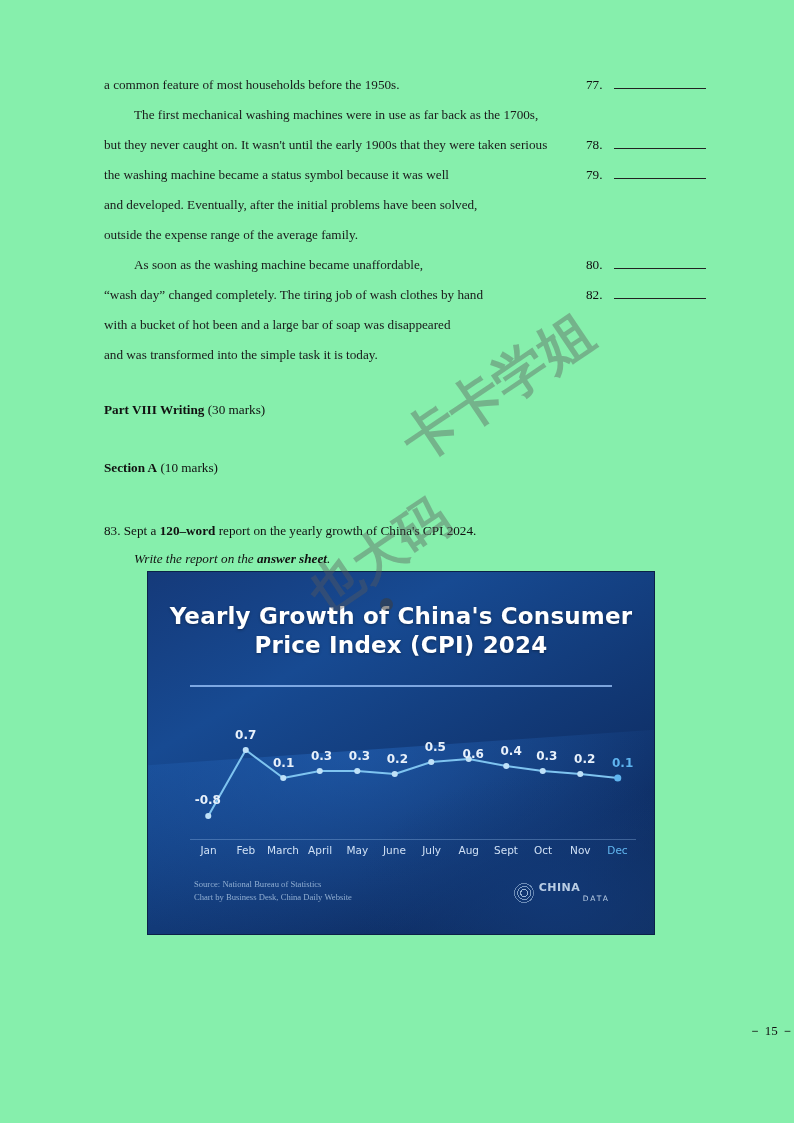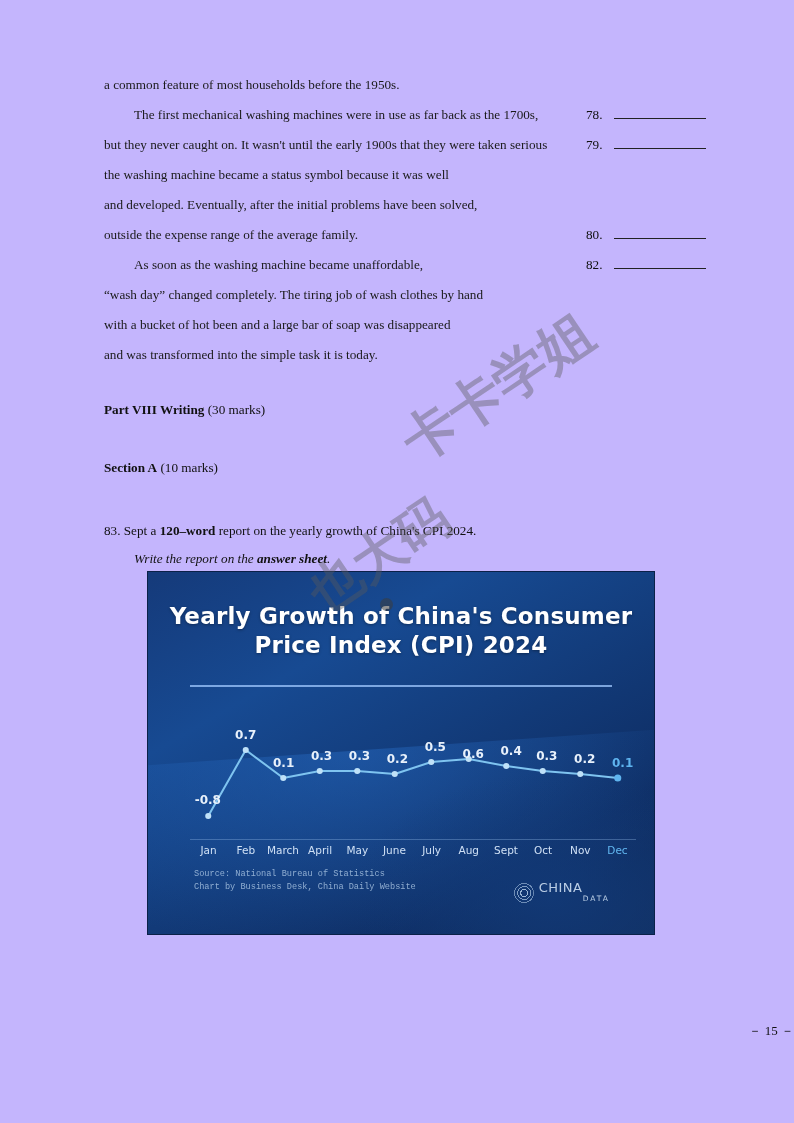--- a/index.html
+++ b/index.html
@@ -4,21 +4,21 @@
 <style>
   html, body {
     margin: 0;
     padding: 0;
     background: #f0f0f0;
   }
   .page {
     position: relative;
     width: 794px;
     height: 1123px;
-    background: #c4b5fd;
+    background: #86efac;
     margin: 0 auto;
     overflow: hidden;
     font-family: "Liberation Serif", serif;
     color: #111111;
   }
 
   
   .passage {
     position: absolute;
     left: 104px;
@@ -228,23 +228,23 @@
     font-size: 12px;
     font-weight: bold;
     transform: translate(-50%, -100%);
     white-space: nowrap;
   }
   .val.last { color: #5fb4ef; }
 
   .source {
     position: absolute;
     left: 46px;
-    bottom: 40px;
+    bottom: 30px;
     color: rgba(190,215,240,0.72);
-    font-family: Liberation Mono, monospace;
+    font-family: Liberation Serif, serif;
     font-size: 8.6px;
     line-height: 13px;
     z-index: 6;
   }
   .logo {
     position: absolute;
     right: 44px;
     bottom: 28px;
     z-index: 6;
     display: flex;
@@ -255,21 +255,21 @@
   .logo .mark {
     width: 26px;
     height: 26px;
     border-radius: 50%;
     margin-right: 5px;
     background:
       radial-gradient(circle at 62% 50%, transparent 0 3px, rgba(200,225,248,0.75) 3px 4px, transparent 4px 6px,
         rgba(200,225,248,0.6) 6px 7px, transparent 7px 9px, rgba(200,225,248,0.5) 9px 10px, transparent 10px);
   }
   .logo .txt { line-height: 11px; }
-  .logo .t1 { font-size: 13px; font-weight: normal; letter-spacing: 0.5px; }
+  .logo .t1 { font-size: 11px; font-weight: bold; letter-spacing: 0.5px; }
   .logo .t2 { font-size: 7.5px; letter-spacing: 2px; margin-left: 44px; }
 
   
   .footer {
     position: absolute;
     left: 0;
     right: 0;
     top: 1022px;
     text-align: right;
     font-size: 13px;
@@ -289,20 +289,24 @@
     <p>the washing machine became a status symbol because it was well</p>
     <p>and developed. Eventually, after the initial problems have been solved,</p>
     <p>outside the expense range of the average family.</p>
     <p class="indent">As soon as the washing machine became unaffordable,</p>
     <p>“wash day” changed completely. The tiring job of wash clothes by hand</p>
     <p>with a bucket of hot been and a large bar of soap was disappeared</p>
     <p>and was transformed into the simple task it is today.</p>
   </div>
 
   <div class="blanks">
+    <div class="blank-row">
+      <span class="blank-num">77.</span>
+      <span class="blank-line"></span>
+    </div>
     <div class="blank-spacer"></div>
     <div class="blank-row">
       <span class="blank-num">78.</span>
       <span class="blank-line"></span>
     </div>
     <div class="blank-row">
       <span class="blank-num">79.</span>
       <span class="blank-line"></span>
     </div>
     <div class="blank-spacer"></div>

